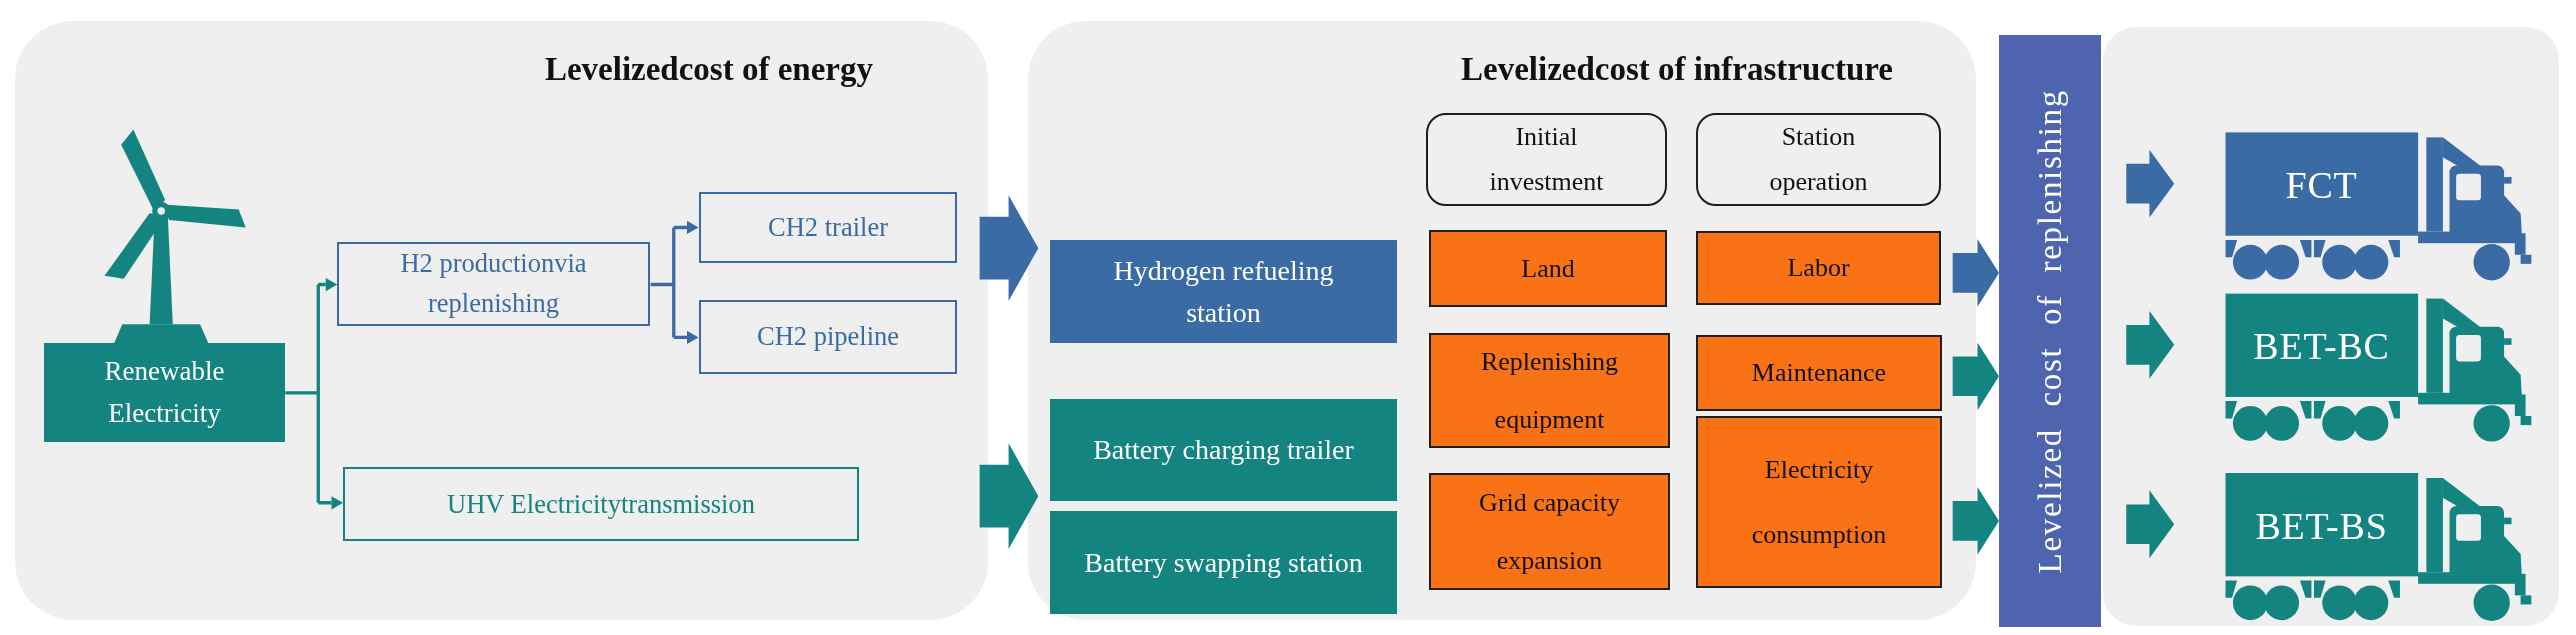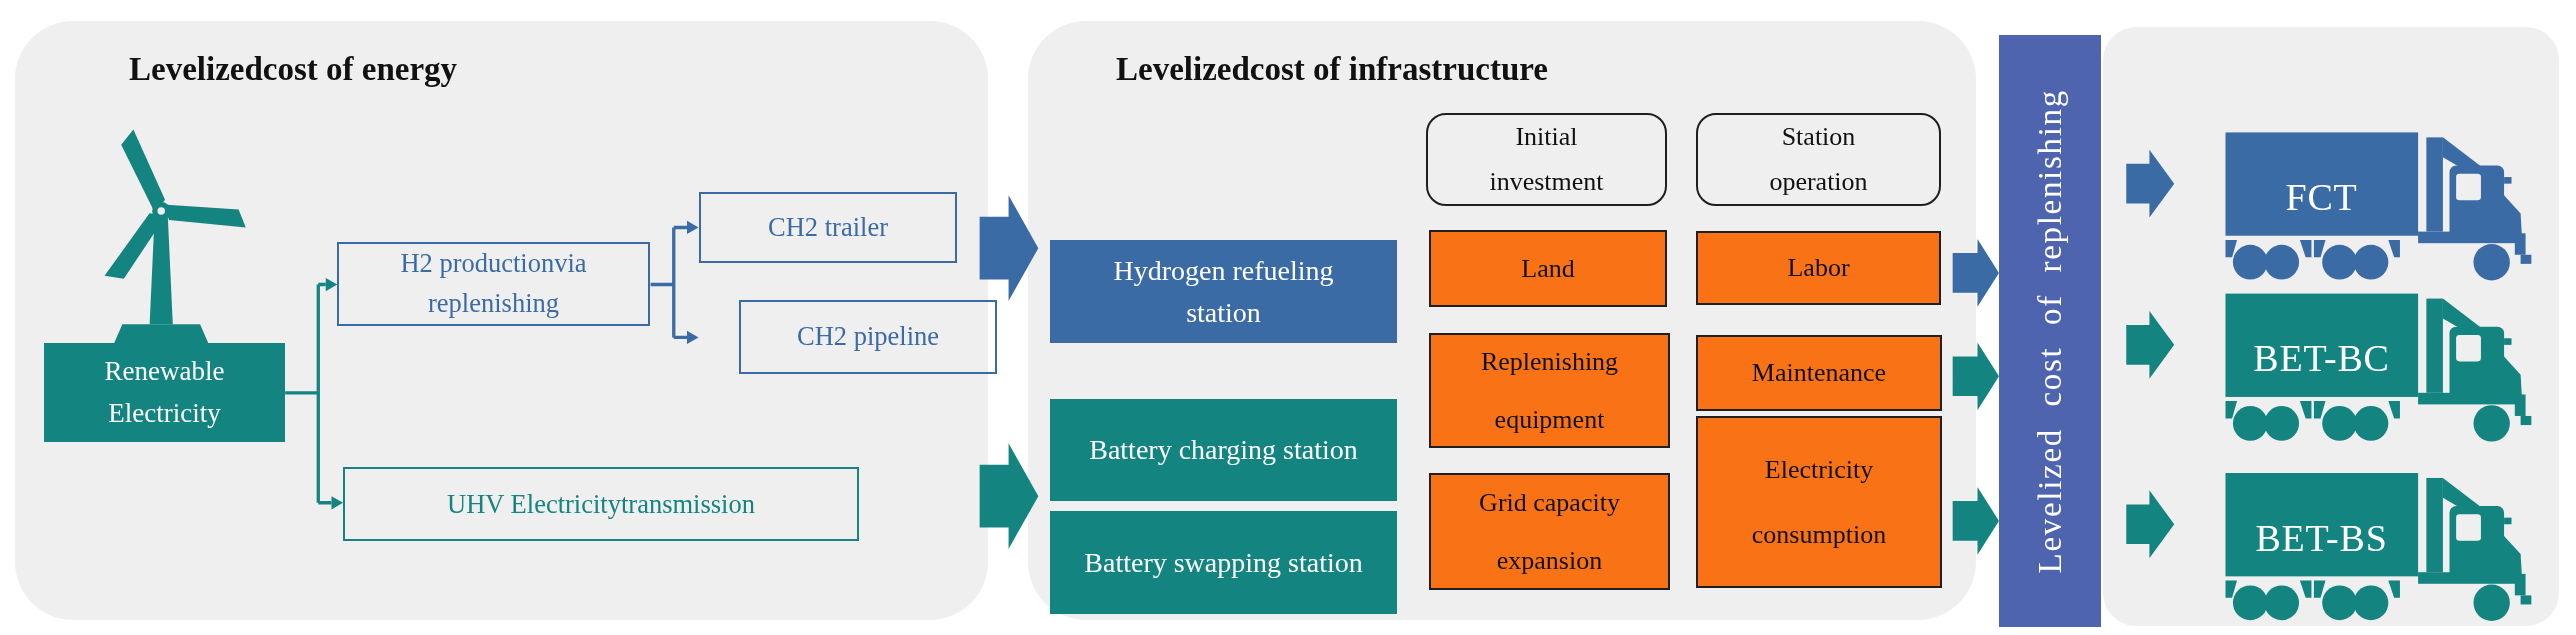--- a/index.html
+++ b/index.html
@@ -1,35 +1,35 @@
 <!DOCTYPE html>
 <html style="--teal: #148480; --blue: #3b6ba5; --bar: #4f64ae; --panel: #efeff0; --dark: #1f1f1f;font-size:13.2px"><head>
 <meta charset="utf-8">
 <style>
   html,body{margin:0;padding:0;background:#ffffff;}
   #stage{position:relative;width:2576px;height:636px;background:#ffffff;overflow:hidden;
          font-family:"Liberation Serif", serif;}
   .abs{position:absolute;box-sizing:border-box;}
   .panel{background:var(--panel);border-radius:58px;}
   .flex{display:flex;align-items:center;justify-content:center;text-align:center;}
-  .panel-title{font-size:33px;font-weight:bold;color:#111;text-align:left;letter-spacing:0px;}
+  .panel-title{font-size:33px;font-weight:bold;color:#111;text-align:right;letter-spacing:0px;}
   .station{color:#fff;font-size:28px;line-height:1.5;margin-top:38px;}
   .bg-blue{background:var(--blue);}
   .bg-teal{background:var(--teal);}
   .renewable{background:var(--teal);color:#fff;font-size:27px;line-height:1.55;padding:0 25px;}
   .bluebox{border:2.5px solid var(--blue);color:var(--blue);font-size:26.5px;line-height:1.5;text-align:center;}
   .tealbox{border:2.5px solid var(--teal);color:var(--teal);font-size:26.5px;}
   .hdr{border:2.5px solid var(--dark);border-radius:20px;color:#111;font-size:26px;line-height:1.7;padding:0 40px;}
   .wbox{background:#f97316;border:2.5px solid var(--dark);color:#111;font-size:26px;}
   .lh22{line-height:2.2;padding:0 16.5px;}
   .lh25{line-height:2.5;padding:0 16.5px;}
   .bar{background:var(--bar);}
   .bar-label{writing-mode:vertical-rl;transform:rotate(180deg);color:#fff;font-size:33px;
              letter-spacing:1.7px;word-spacing:11.6px;white-space:nowrap;}
-  .truck-label{color:#fff;font-size:38px;letter-spacing:0.8px;margin-top:12px;}
+  .truck-label{color:#fff;font-size:38px;letter-spacing:0.8px;}
   svg{position:absolute;left:0;top:0;}
 </style>
 </head>
 <body>
 
 <div id="stage">
 
   <div class="abs panel" style="left:15px;top:20.7px;width:973px;height:599px"></div>
   <div class="abs panel" style="left:1028px;top:20.7px;width:948px;height:599px"></div>
   <div class="abs panel" style="left:2103px;top:27px;width:456px;height:599px;border-radius:33px"></div>
@@ -146,32 +146,32 @@
 
   <div class="abs flex renewable" style="left:44px;top:343px;width:241px;height:99px">
     <span>Renewable Electricity</span>
   </div>
   <div class="abs flex bluebox" style="left:337px;top:242px;width:313px;height:84px;padding:0 18px">
     <span>H2 productionvia replenishing</span>
   </div>
   <div class="abs flex bluebox" style="left:699px;top:192px;width:258px;height:71px">
     <span>CH2 trailer</span>
   </div>
-  <div class="abs flex bluebox" style="left:739px;top:300px;width:258px;height:74px">
+  <div class="abs flex bluebox" style="left:699px;top:300px;width:258px;height:74px">
     <span>CH2 pipeline</span>
   </div>
   <div class="abs flex tealbox" style="left:343px;top:467px;width:516px;height:74px">
     <span>UHV Electricitytransmission</span>
   </div>
 
   <div class="abs flex station bg-blue" style="left:1050px;top:202px;width:347px;height:103px;padding:0 37px">
     <span>Hydrogen refueling station</span>
   </div>
   <div class="abs flex station bg-teal" style="left:1050px;top:361px;width:347px;height:102px;padding:0 37px">
-    <span>Battery charging station</span>
+    <span>Battery charging trailer</span>
   </div>
   <div class="abs flex station bg-teal" style="left:1050px;top:473px;width:347px;height:103px;padding:0 18px">
     <span>Battery swapping station</span>
   </div>
 
   <div class="abs flex hdr" style="left:1426px;top:113px;width:241px;height:93px">
     <span>Initial investment</span>
   </div>
   <div class="abs flex hdr" style="left:1696px;top:113px;width:245px;height:93px">
     <span>Station operation</span>

